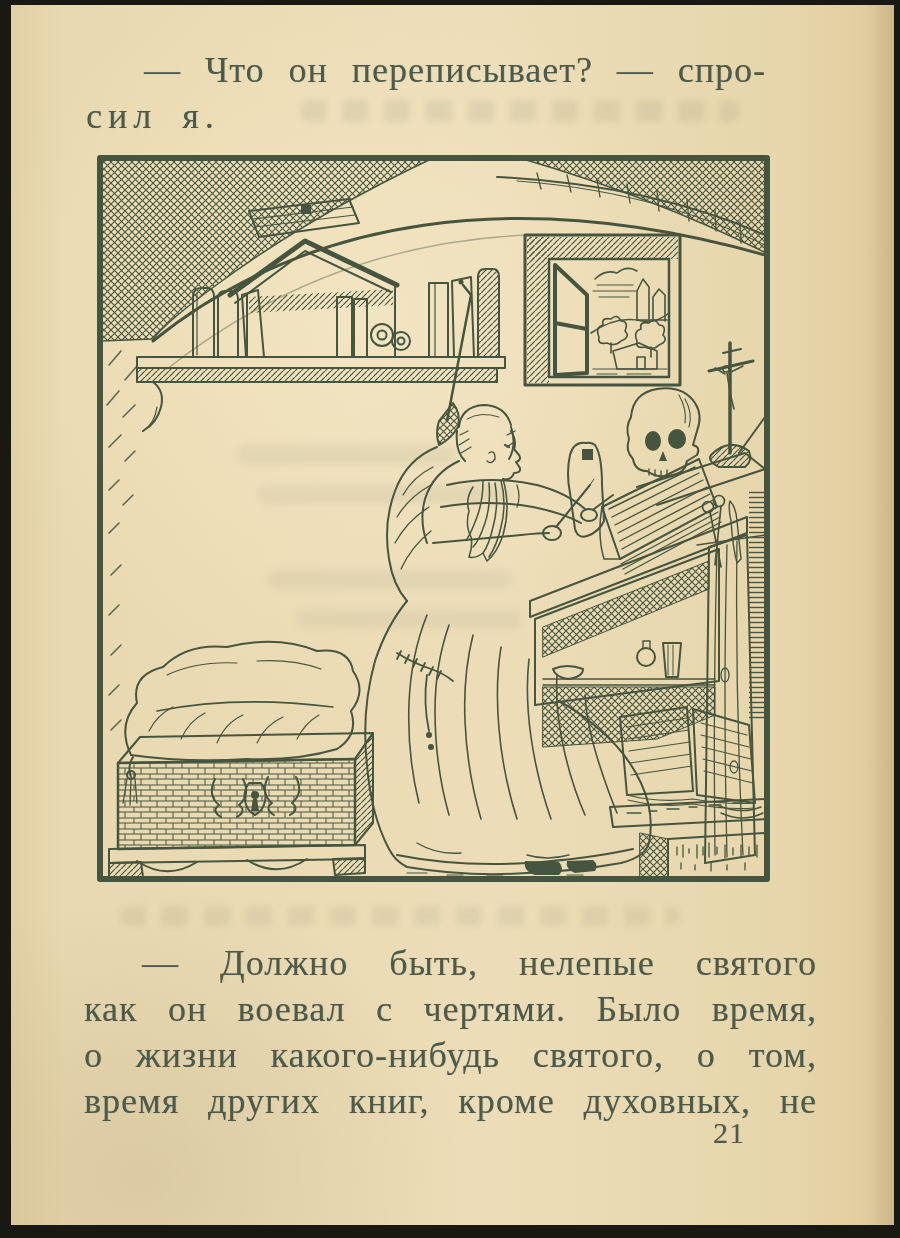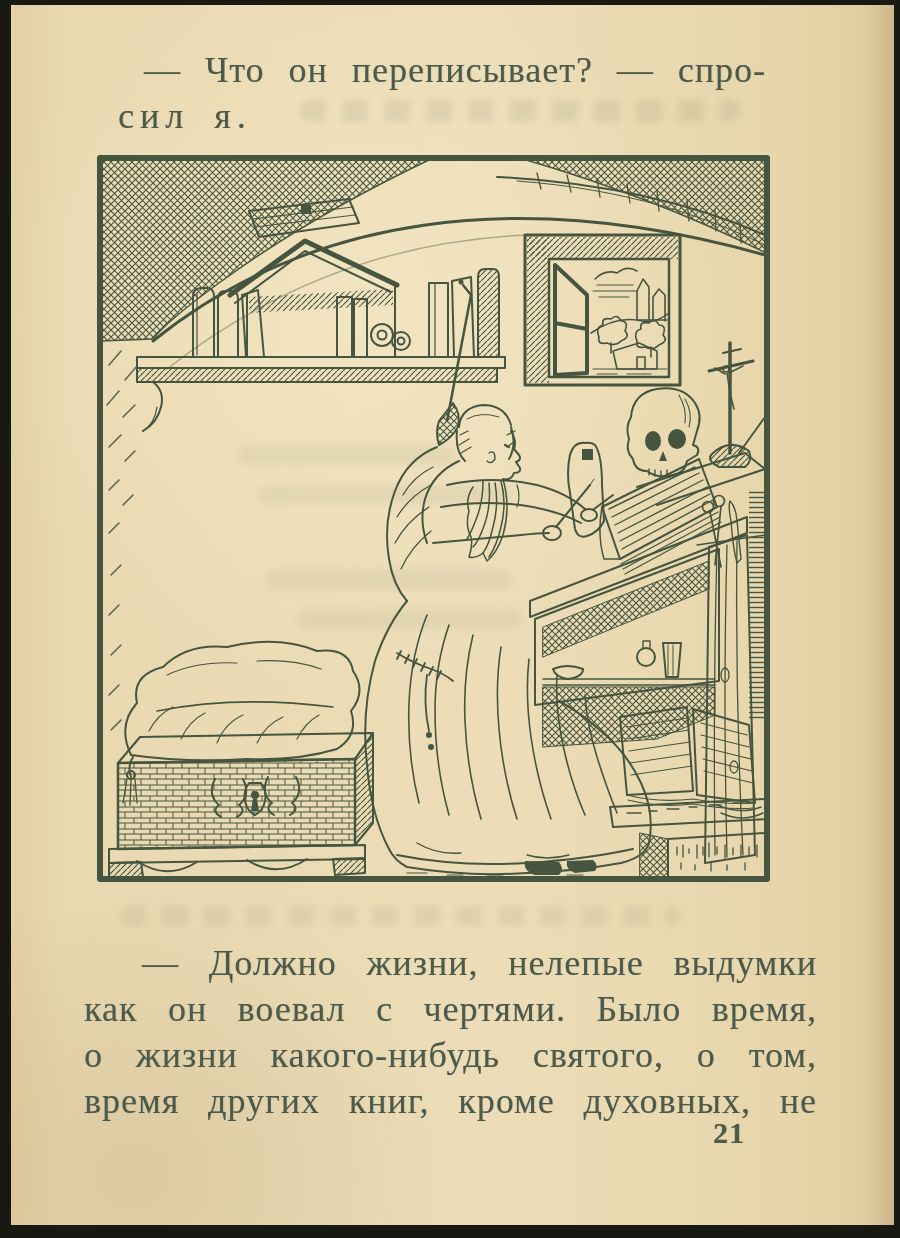--- a/index.html
+++ b/index.html
@@ -32,29 +32,28 @@
   .jline{
     text-align:justify;
     text-align-last:justify;
     height:46px;line-height:46px;
     white-space:nowrap;
   }
   .jline.justified{white-space:normal;}
   .indent{padding-left:58px;}
   .leftline{
     text-align:left;height:46px;line-height:46px;
-    letter-spacing:6px;word-spacing:10px;margin-left:32px;
+    letter-spacing:6px;word-spacing:10px;
   }
   #top-para{left:86px;top:47px;width:680px;}
   #bottom-para{left:84px;top:940px;width:733px;}
   #page-number{
     position:absolute;left:713px;top:1116px;
     color:#4d5b4d;font-size:30px;letter-spacing:1px;
     text-shadow:0.4px 0.4px 0.7px rgba(64,76,62,.35);
-    font-weight:bold;
   }
   #illustration{
     position:absolute;left:97px;top:155px;width:673px;height:727px;
   }
   #illustration svg{color:#46553f;display:block;}
   .ghost{
     position:absolute;height:22px;border-radius:10px;
     filter:blur(3px);opacity:.09;
     background:repeating-linear-gradient(90deg,#45543f 0 26px,rgba(0,0,0,0) 26px 42px);
     transform:skewX(-2deg);
@@ -330,19 +329,19 @@
       <path d="M470,706 Q468,714 478,718 L498,716 Q502,710 496,705 Z" fill="currentColor" stroke="none"></path>
       <path d="M310,718 H330 M350,720 H366 M390,721 H406 M470,720 H486" stroke-width="1.2"></path>
     </g>
 
     <rect x="3" y="3" width="667" height="721" stroke-width="6"></rect>
   </g>
 </svg>
 </div>
 
 <div class="para" id="bottom-para">
-  <div class="jline justified indent">— Должно жизни, нелепые выдумки</div>
+  <div class="jline justified indent">— Должно быть, нелепые святого</div>
   <div class="jline justified">как он воевал с чертями. Было время,</div>
   <div class="jline justified">о жизни какого-нибудь святого, о том,</div>
   <div class="jline justified">время других книг, кроме духовных, не</div>
 </div>
 
 <div id="page-number">21</div>
 
 </body></html>

